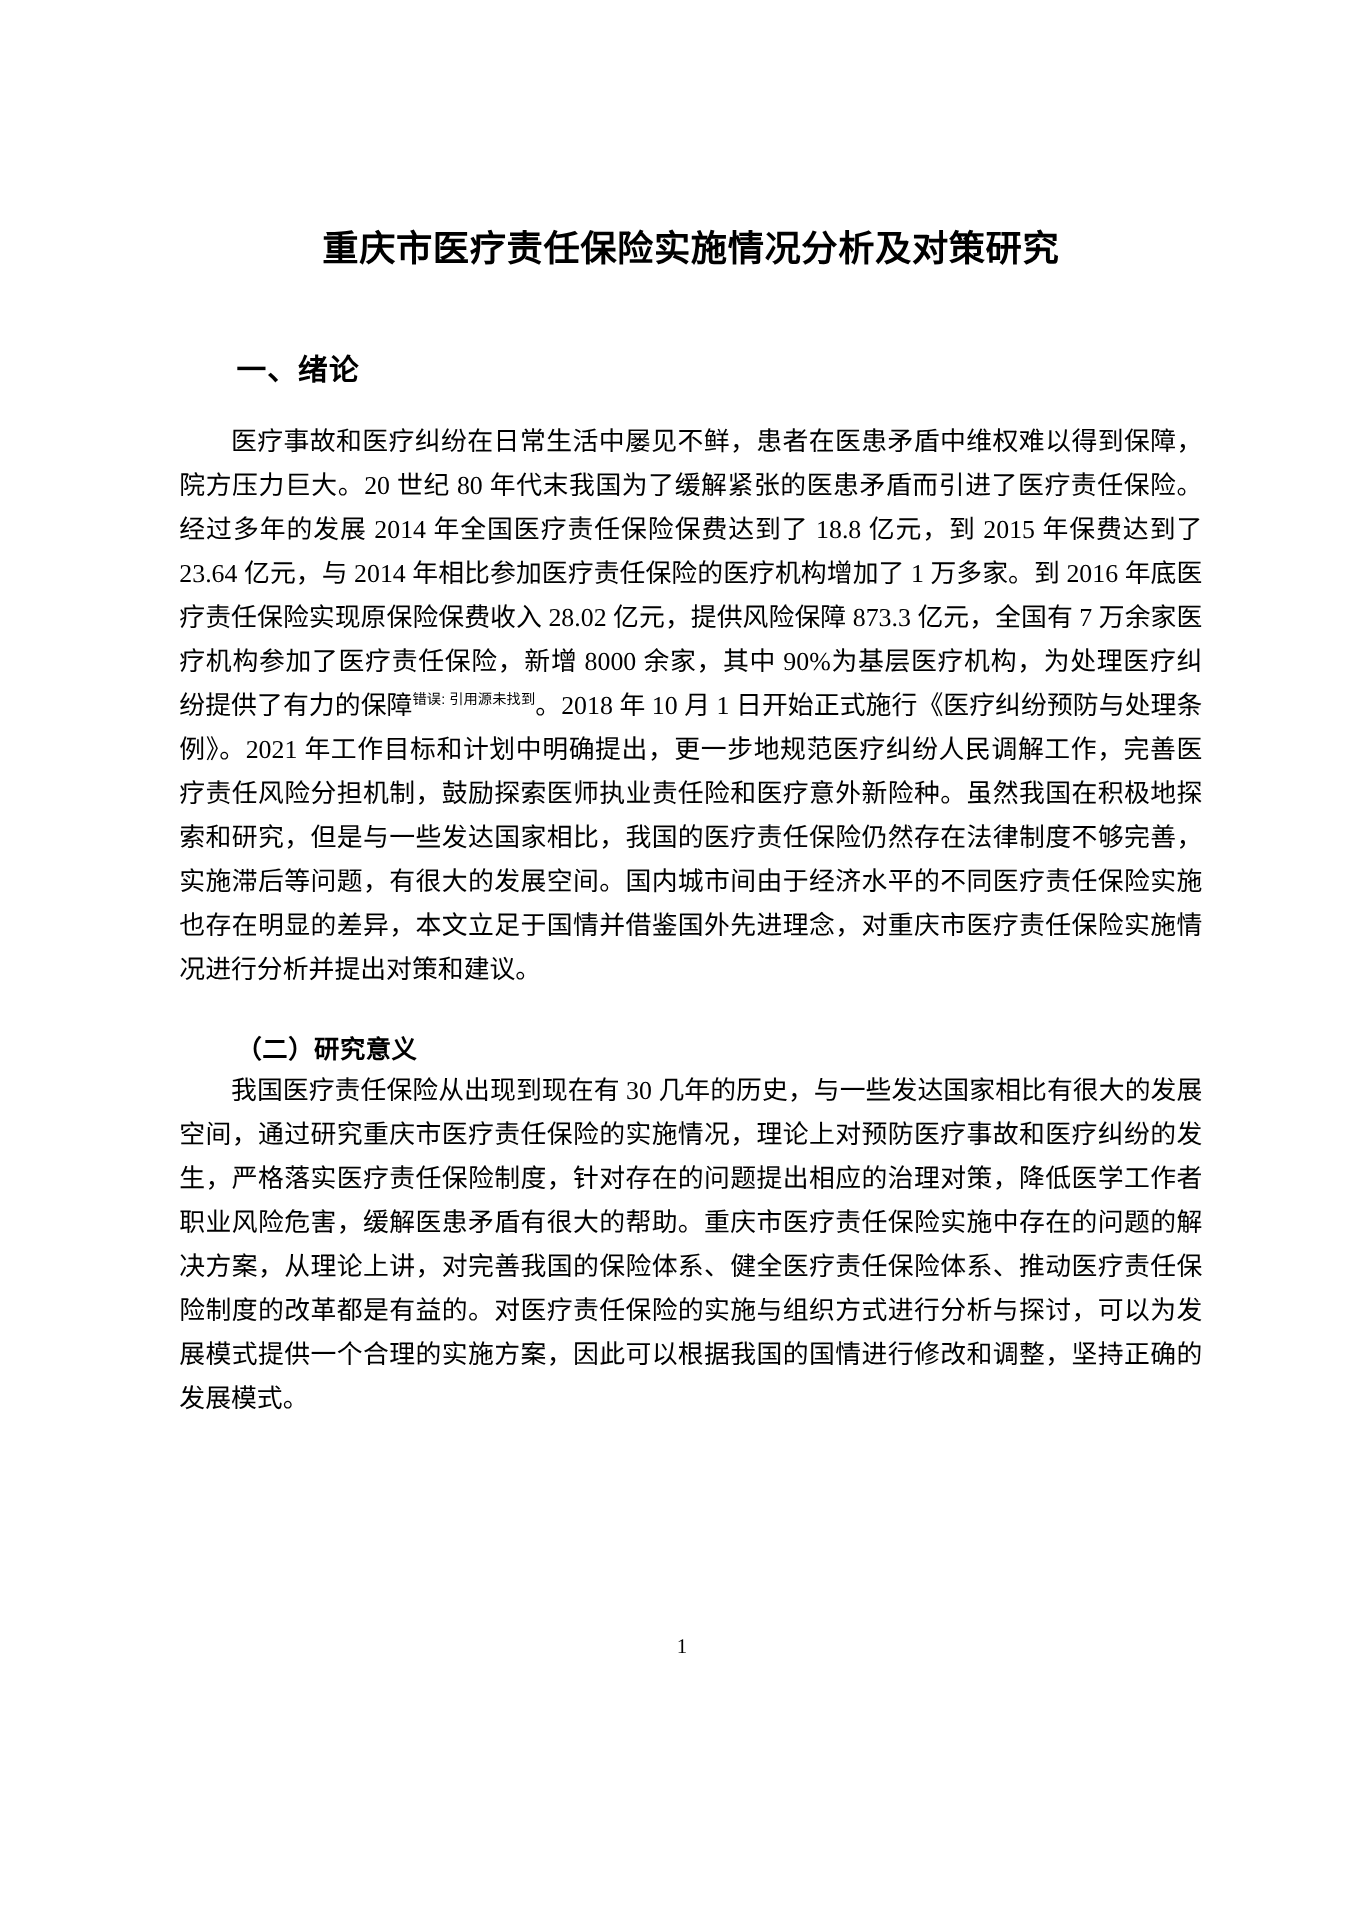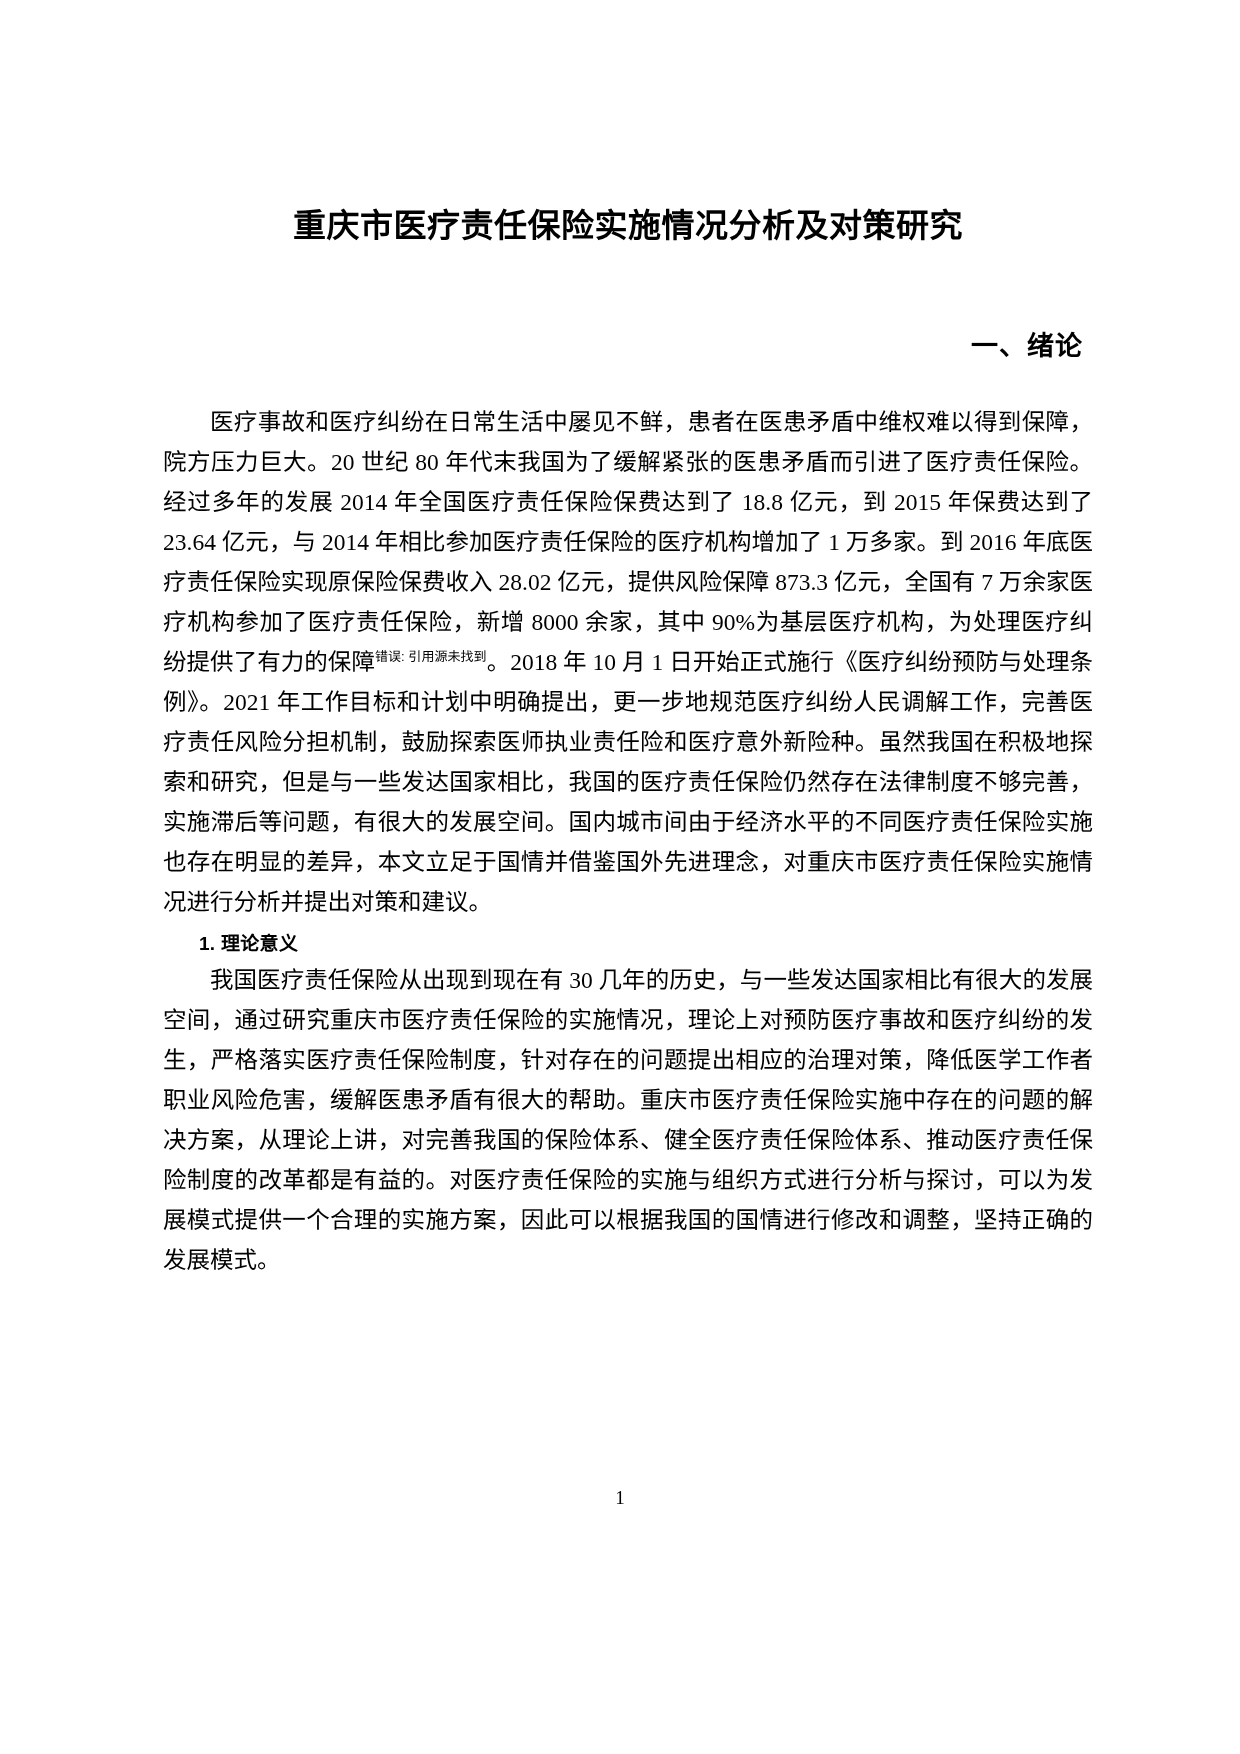--- a/index.html
+++ b/index.html
@@ -40,25 +40,24 @@
     margin: 0;
     padding-top: 205px;
   }
 
   
   .h1 {
     font-family: "Liberation Sans", "DejaVu Sans", sans-serif;
     font-weight: bold;
     font-size: 27px;
     line-height: 1.4;
-    margin: 10px;
+    margin: 0;
     padding-top: 70px;
     padding-left: 52px;
     letter-spacing: 1px;
-    text-align: right;
   }
 
   
   .h2 {
     font-family: "Liberation Sans", "DejaVu Sans", sans-serif;
     font-weight: bold;
     font-size: 23px;
     line-height: 1.4;
     margin: 0;
     padding-top: 50px;
@@ -129,22 +128,22 @@
 
   <div class="content">
 
     <h1 class="doc-title">重庆市医疗责任保险实施情况分析及对策研究</h1>
 
     <h2 class="h1">一、绪论</h2>
 
 
     <p class="para first"><span>医疗事故和医疗纠纷在日常生活中屡见不鲜，患者在医患矛盾中维权难以得到保障，院方压力巨大。20 世纪 80 年代末我国为了缓解紧张的医患矛盾而引进了医疗责任保险。经过多年的发展 2014 年全国医疗责任保险保费达到了 18.8 亿元，到 2015 年保费达到了 23.64 亿元，与 2014 年相比参加医疗责任保险的医疗机构增加了 1 万多家。到 2016 年底医疗责任保险实现原保险保费收入 28.02 亿元，提供风险保障 873.3 亿元，全国有 7 万余家医疗机构参加了医疗责任保险，新增 8000 余家，其中 90%为基层医疗机构，为处理医疗纠纷提供了有力的保障</span><span class="errfield">错误: 引用源未找到</span><span>。2018 年 10 月 1 日开始正式施行《医疗纠纷预防与处理条例》。2021 年工作目标和计划中明确提出，更一步地规范医疗纠纷人民调解工作，完善医疗责任风险分担机制，鼓励探索医师执业责任险和医疗意外新险种。虽然我国在积极地探索和研究，但是与一些发达国家相比，我国的医疗责任保险仍然存在法律制度不够完善，实施滞后等问题，有很大的发展空间。国内城市间由于经济水平的不同医疗责任保险实施也存在明显的差异，本文立足于国情并借鉴国外先进理念，对重庆市医疗责任保险实施情况进行分析并提出对策和建议。</span></p>
 
+    <h3 class="h2 tight">（二）研究意义</h3>
 
-    <h4 class="h3">1. 理论意义</h4>
 
     <p class="para nogap">我国医疗责任保险从出现到现在有 30 几年的历史，与一些发达国家相比有很大的发展空间，通过研究重庆市医疗责任保险的实施情况，理论上对预防医疗事故和医疗纠纷的发生，严格落实医疗责任保险制度，针对存在的问题提出相应的治理对策，降低医学工作者职业风险危害，缓解医患矛盾有很大的帮助。重庆市医疗责任保险实施中存在的问题的解决方案，从理论上讲，对完善我国的保险体系、健全医疗责任保险体系、推动医疗责任保险制度的改革都是有益的。对医疗责任保险的实施与组织方式进行分析与探讨，可以为发展模式提供一个合理的实施方案，因此可以根据我国的国情进行修改和调整，坚持正确的发展模式。</p>
 
 
 
   </div>
 
   <div class="page-number">1</div>
 
 </div>

